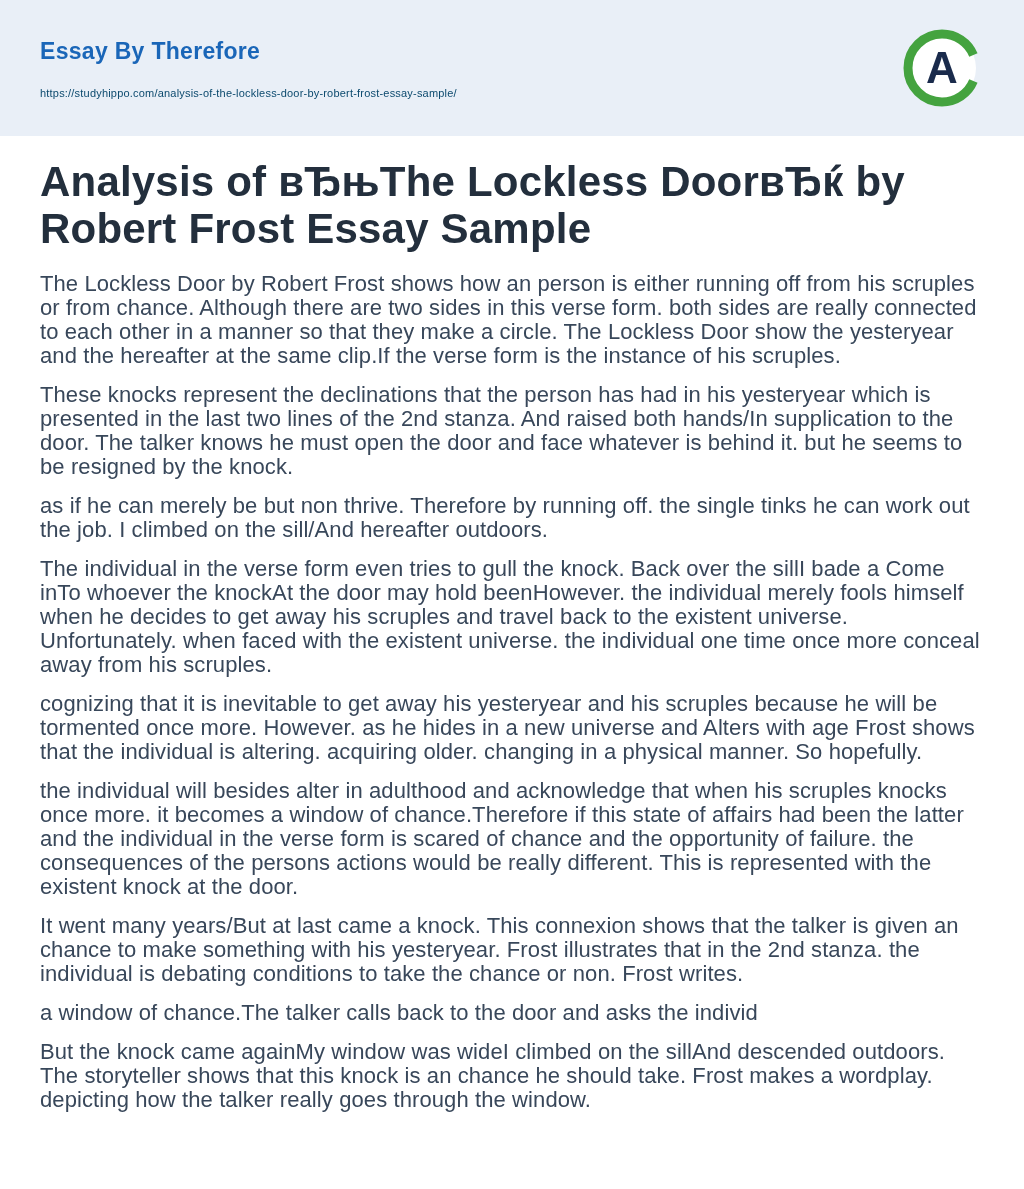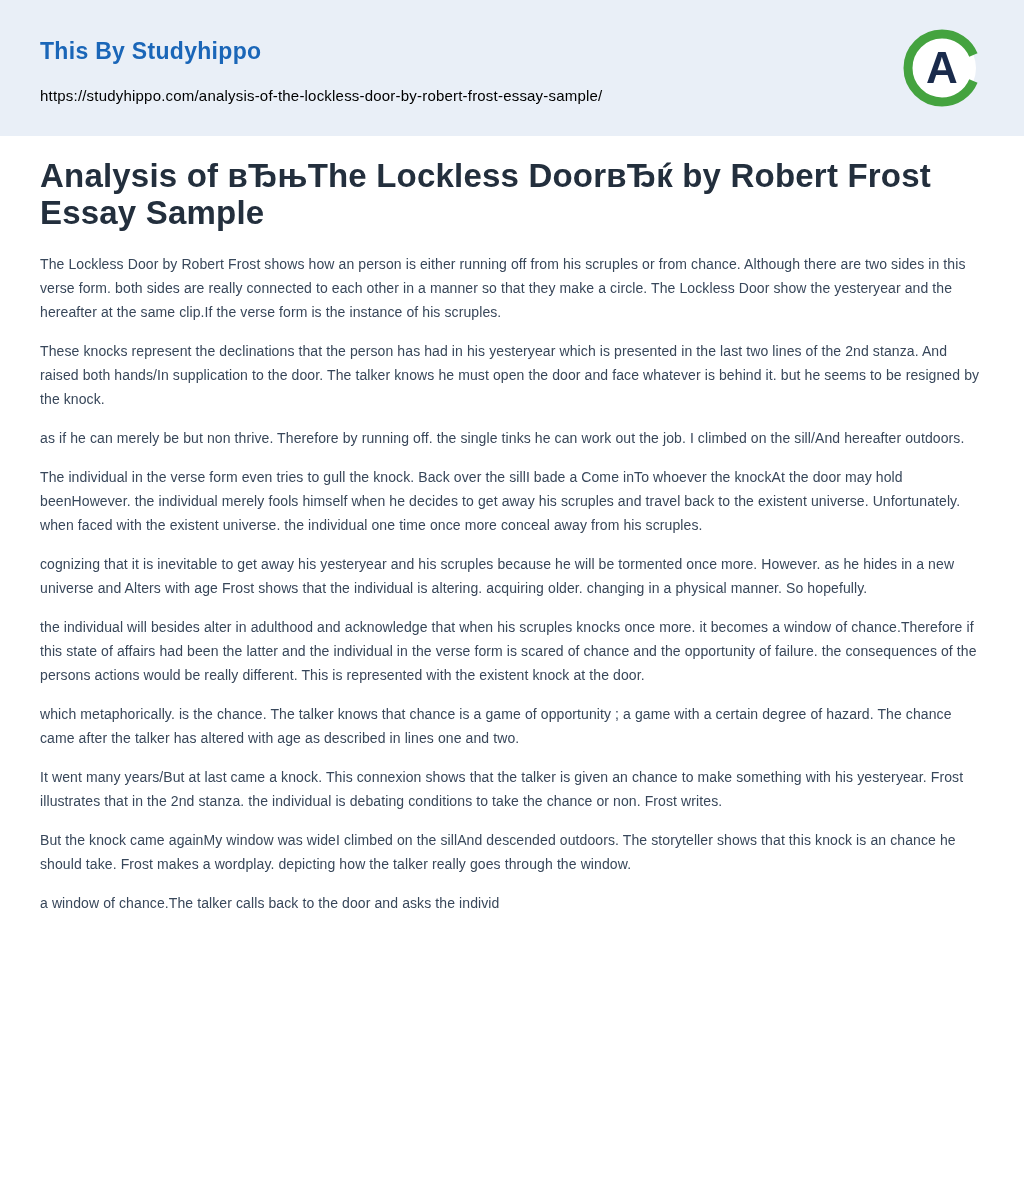--- a/index.html
+++ b/index.html
@@ -27,75 +27,74 @@
   }
   .site-title {
     margin: 12px 0 0 0;
     font-size: 23px;
     font-weight: 700;
     letter-spacing: 0.3px;
     color: #1a66b8;
   }
   .page-url {
     margin-top: 22px;
-    font-size: 15px;
+    font-size: 11px;
     letter-spacing: 0.2px;
-    color: #000000;
+    color: #0c4a6e;
     text-decoration: none;
     cursor: pointer;
   }
   .logo-wrap {
     width: 84px;
     height: 84px;
     flex: 0 0 auto;
     margin-right: 0px;
   }
   .content {
     padding: 22px 40px 40px 40px;
     width: 1024px;
   }
   .essay-title {
     margin: 0 0 20px 0;
-    font-size: 33px;
+    font-size: 42px;
     line-height: 1.12;
     font-weight: 800;
     letter-spacing: 0.2px;
     color: #232f3d;
     max-width: 950px;
   }
   .essay-paragraph {
     margin: 0 0 15px 0;
-    font-size: 14px;
+    font-size: 22px;
     line-height: 24px;
     letter-spacing: 0.1px;
     color: #38475a;
     max-width: 944px;
   }
 </style>
 </head>
 <body>
 
 <header class="site-header">
   <div class="header-left">
-    <h2 class="site-title">This By Studyhippo</h2>
+    <h2 class="site-title">Essay By Therefore</h2>
     <div class="page-url">https://studyhippo.com/analysis-of-the-lockless-door-by-robert-frost-essay-sample/</div>
   </div>
   <div class="logo-wrap">
     <svg width="84" height="84" viewBox="0 0 84 84" aria-hidden="true">
       <circle cx="42" cy="42" r="34" fill="#ffffff" stroke="#44a33f" stroke-width="9" pathLength="207" stroke-dasharray="181 26" stroke-dashoffset="194"></circle>
       <text x="42" y="57" text-anchor="middle" font-family="Liberation Sans, DejaVu Sans, sans-serif" font-size="44" font-weight="800" fill="#1a2b4c">A</text>
     </svg>
   </div>
 </header>
 
 <main class="content">
   <h1 class="essay-title">Analysis of вЂњThe Lockless DoorвЂќ by Robert Frost Essay Sample</h1>
   <p class="essay-paragraph">The Lockless Door by Robert Frost shows how an person is either running off from his scruples or from chance. Although there are two sides in this verse form. both sides are really connected to each other in a manner so that they make a circle. The Lockless Door show the yesteryear and the hereafter at the same clip.If the verse form is the instance of his scruples.</p>
   <p class="essay-paragraph">These knocks represent the declinations that the person has had in his yesteryear which is presented in the last two lines of the 2nd stanza. And raised both hands/In supplication to the door. The talker knows he must open the door and face whatever is behind it. but he seems to be resigned by the knock.</p>
   <p class="essay-paragraph">as if he can merely be but non thrive. Therefore by running off. the single tinks he can work out the job. I climbed on the sill/And hereafter outdoors.</p>
   <p class="essay-paragraph">The individual in the verse form even tries to gull the knock. Back over the sillI bade a Come inTo whoever the knockAt the door may hold beenHowever. the individual merely fools himself when he decides to get away his scruples and travel back to the existent universe. Unfortunately. when faced with the existent universe. the individual one time once more conceal away from his scruples.</p>
   <p class="essay-paragraph">cognizing that it is inevitable to get away his yesteryear and his scruples because he will be tormented once more. However. as he hides in a new universe and Alters with age Frost shows that the individual is altering. acquiring older. changing in a physical manner. So hopefully.</p>
   <p class="essay-paragraph">the individual will besides alter in adulthood and acknowledge that when his scruples knocks once more. it becomes a window of chance.Therefore if this state of affairs had been the latter and the individual in the verse form is scared of chance and the opportunity of failure. the consequences of the persons actions would be really different. This is represented with the existent knock at the door.</p>
-  <p class="essay-paragraph">which metaphorically. is the chance. The talker knows that chance is a game of opportunity ; a game with a certain degree of hazard. The chance came after the talker has altered with age as described in lines one and two.</p>
   <p class="essay-paragraph">It went many years/But at last came a knock. This connexion shows that the talker is given an chance to make something with his yesteryear. Frost illustrates that in the 2nd stanza. the individual is debating conditions to take the chance or non. Frost writes.</p>
+  <p class="essay-paragraph">a window of chance.The talker calls back to the door and asks the individ</p>
   <p class="essay-paragraph">But the knock came againMy window was wideI climbed on the sillAnd descended outdoors. The storyteller shows that this knock is an chance he should take. Frost makes a wordplay. depicting how the talker really goes through the window.</p>
-  <p class="essay-paragraph">a window of chance.The talker calls back to the door and asks the individ</p>
 </main>
 
 </body></html>

